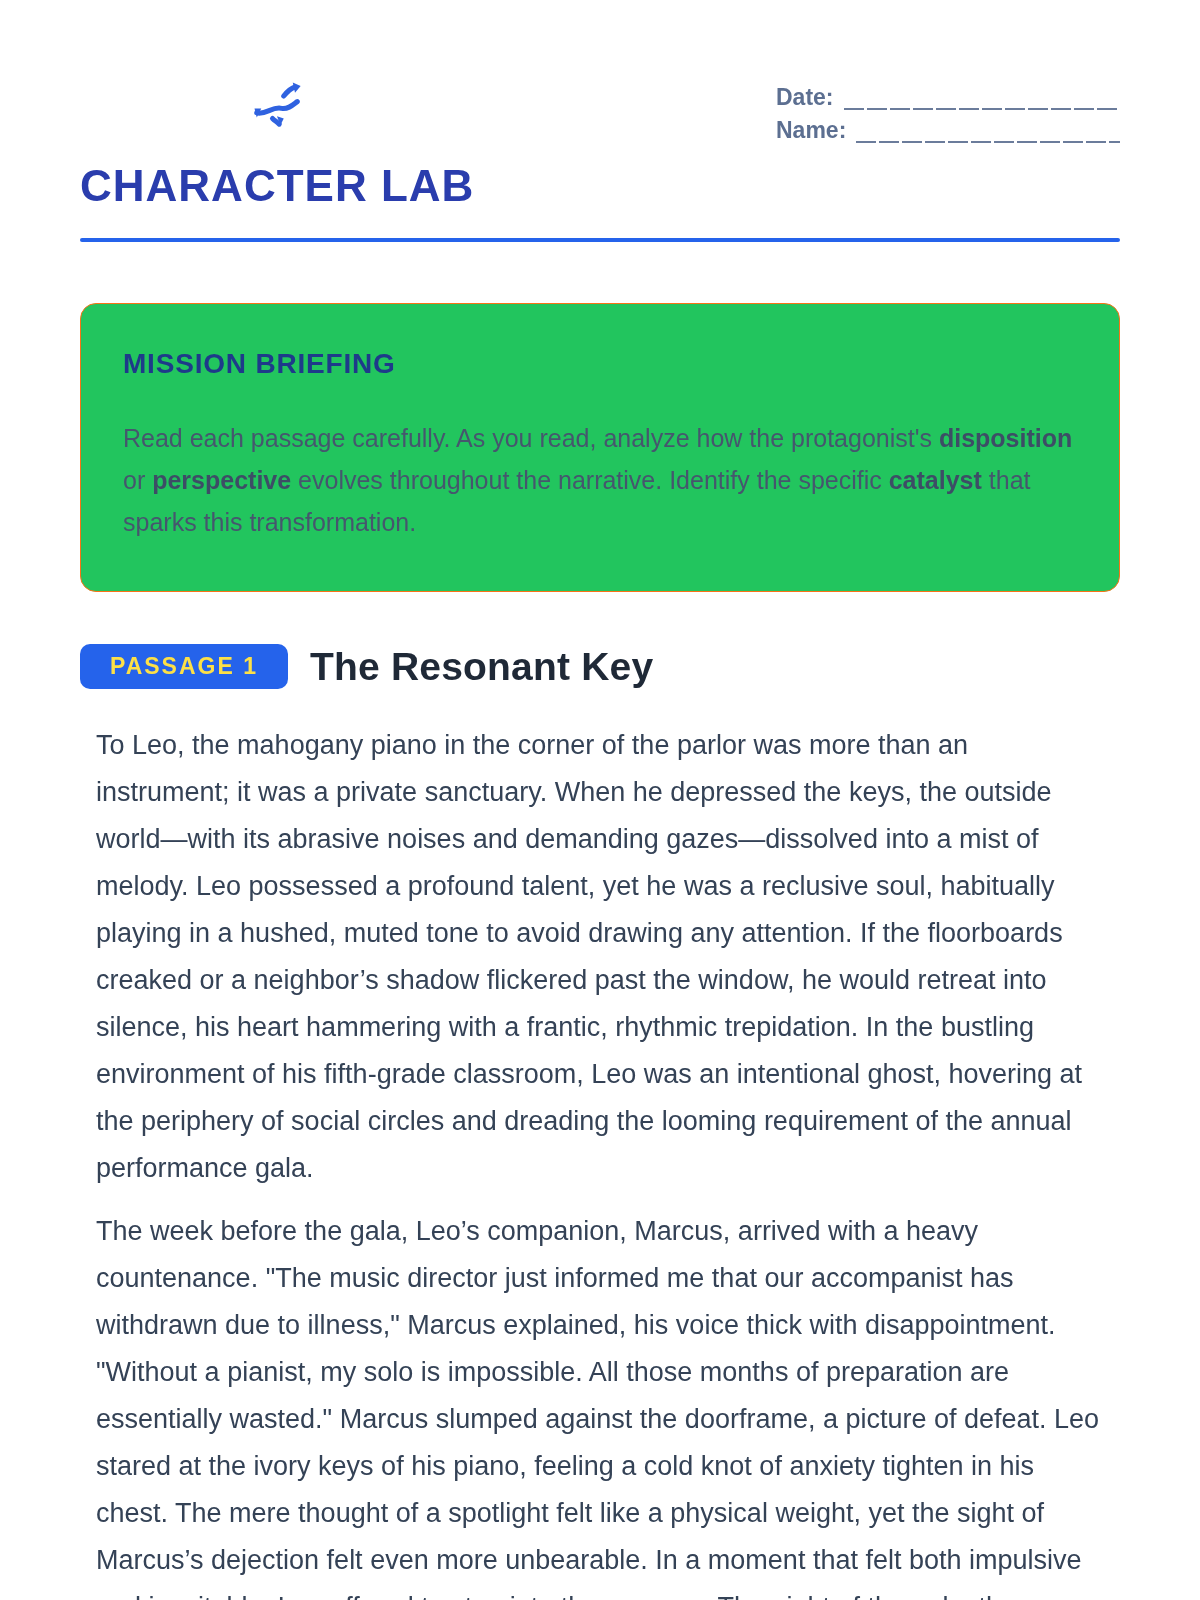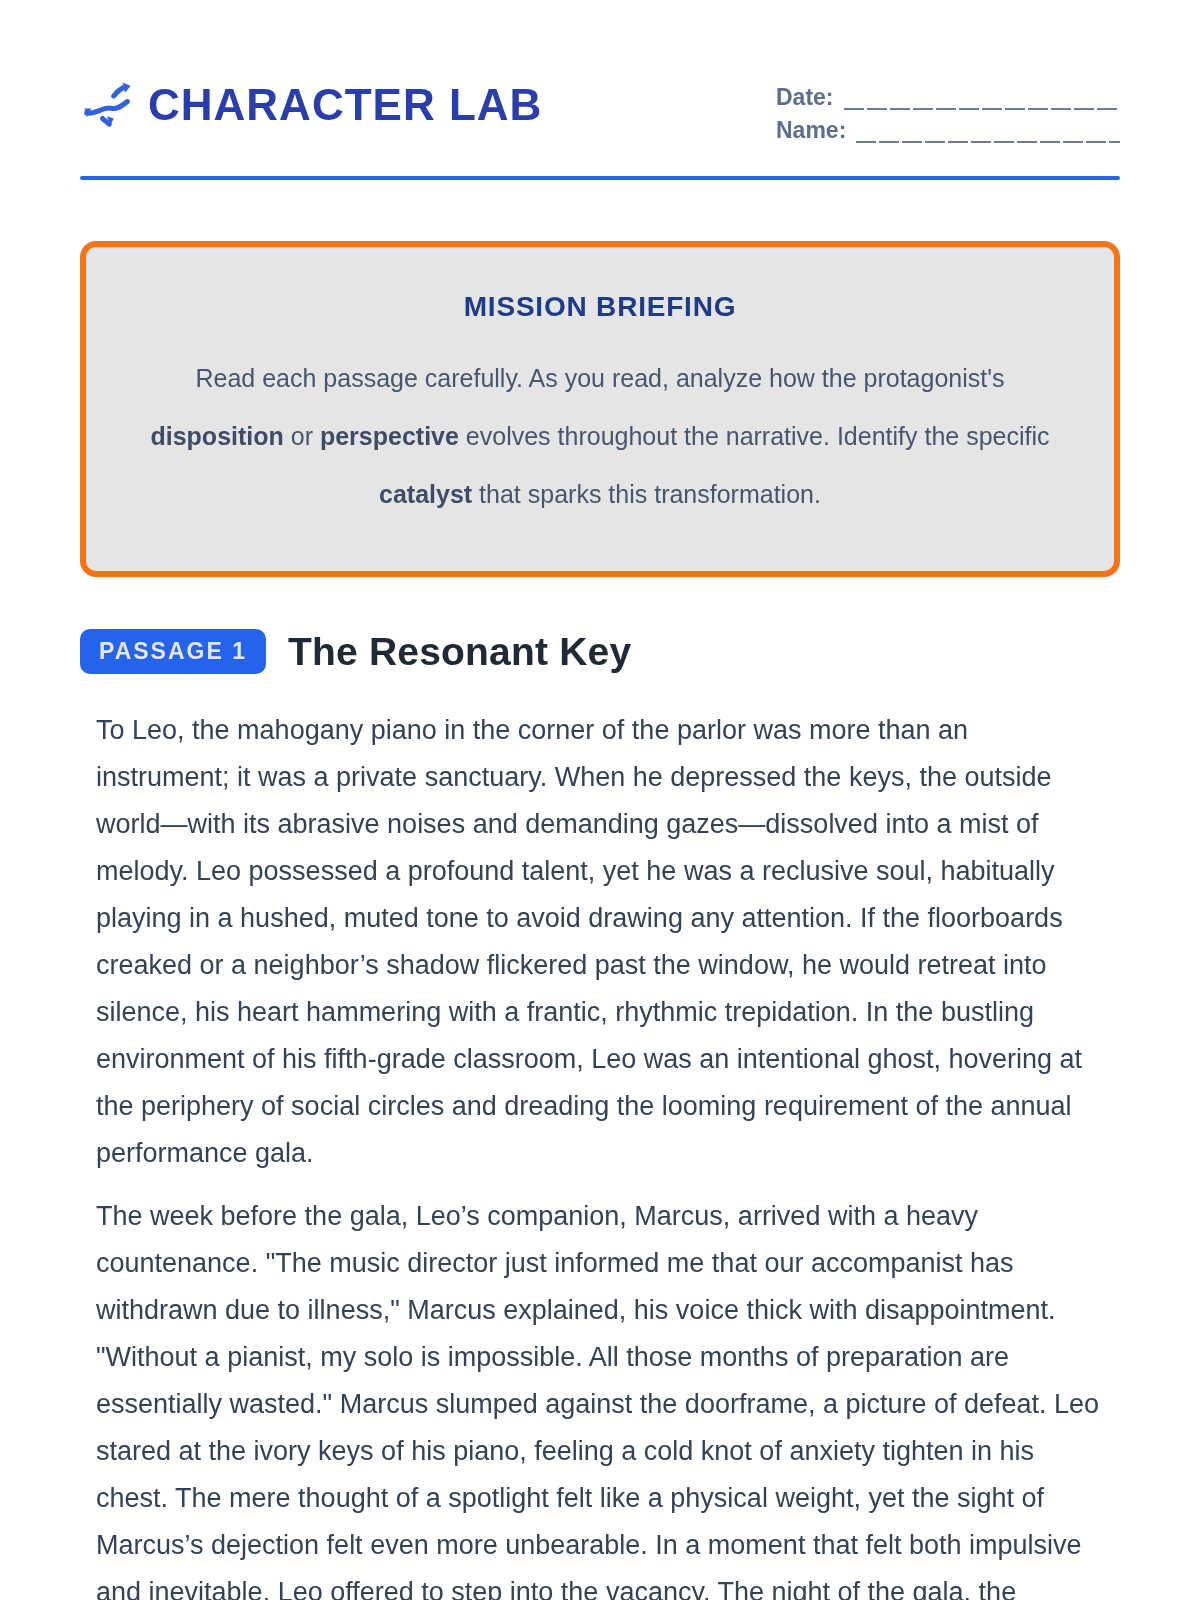--- a/index.html
+++ b/index.html
@@ -6,60 +6,59 @@
   html, body {
     width: 1200px; height: 1600px;
     background: #ffffff;
     overflow: hidden;
     font-family: "Liberation Sans", sans-serif;
   }
   .page { padding: 78px 80px 0 80px; width: 1200px; }
 
   
   .header { display: flex; justify-content: space-between; align-items: flex-start; }
-  .brand-row { display: flex; align-items: center; gap: 14px; }
+  .brand-row { display: flex; align-items: center; gap: 32px; flex-direction: column; }
   .logo { width: 54px; height: 54px; display: inline-block; }
   .brand-title {
     font-size: 44px; font-weight: 800; color: #2a3dad;
     letter-spacing: 1px; line-height: 1;
     transform: scaleY(1.02);
   }
   .fill-block { width: 344px; padding-top: 2px; }
   .fill-row { display: flex; align-items: flex-end; gap: 10px; height: 30px; margin-bottom: 3px; }
   .fill-label { font-size: 23px; font-weight: 700; color: #5c6f91; line-height: 26px; }
   .fill-line {
     flex: 1; height: 24px;
     background-image: repeating-linear-gradient(90deg, #6b7c9b 0 20px, rgba(0,0,0,0) 20px 23px);
     background-size: 100% 2px; background-repeat: no-repeat; background-position: 0 bottom;
   }
   .rule { margin-top: 30px; height: 4px; background: #2563eb; border-radius: 2px; }
 
   
   .mission-card {
     margin-top: 61px;
-    background: #e5e5e5;
-    border: 6px solid #f97316;
+    background: #22c55e;
+    border: 1px solid #f97316;
     border-radius: 16px;
     padding: 44px 42px 48px 42px;
-    text-align: center;
   }
   .mission-title {
     font-size: 28px; font-weight: 800; color: #1e3a8a; letter-spacing: 0.8px;
   }
   .mission-body {
-    margin-top: 26px; font-size: 25px; line-height: 58px; color: #46566e;
+    margin-top: 37px; font-size: 25px; line-height: 42px; color: #46566e;
   }
   .mission-body strong { font-weight: 700; color: #3d4d66; }
 
   
   .passage-header { margin-top: 52px; display: flex; align-items: center; gap: 22px; }
   .badge {
-    background: #2563eb; color: #e5e5e5;
+    background: #2563eb; color: #fde047;
     font-size: 23px; font-weight: 700; letter-spacing: 2px;
-    padding: 11px 19px; border-radius: 10px; line-height: 1;
+    padding: 11px 30px; border-radius: 10px; line-height: 1;
     display: inline-block;
   }
   .passage-title { font-size: 39px; font-weight: 800; color: #1f2937; letter-spacing: 0.2px; }
 
   
   .passage-body { margin-top: 33px; font-size: 27px; line-height: 47px; color: #344256; }
   .passage-body p { margin: 16px; }
 </style>
 </head>
 <body>

